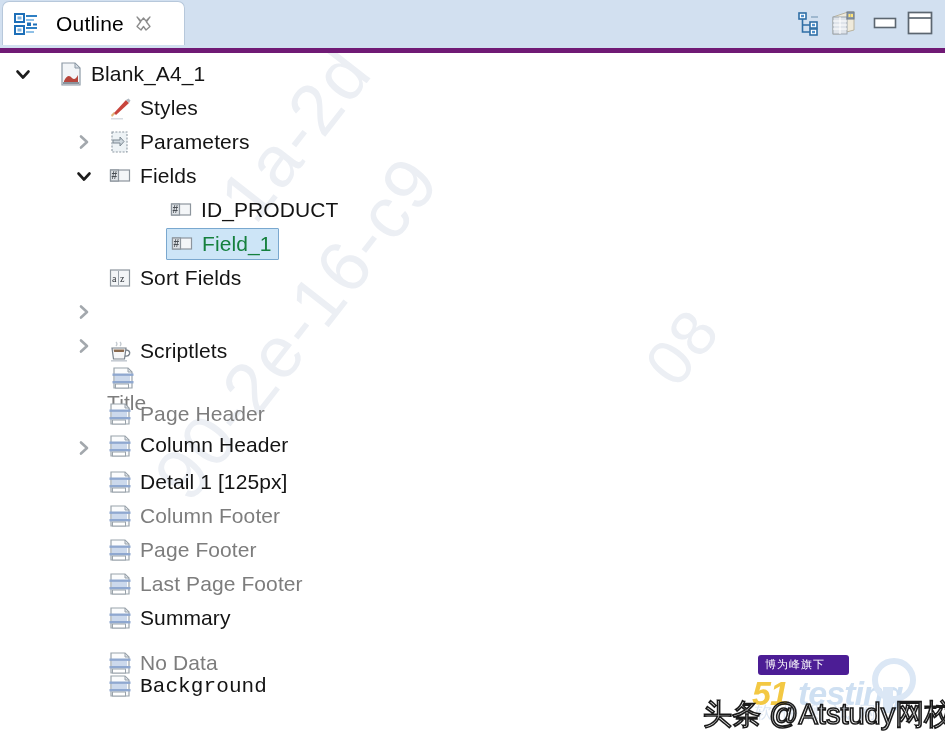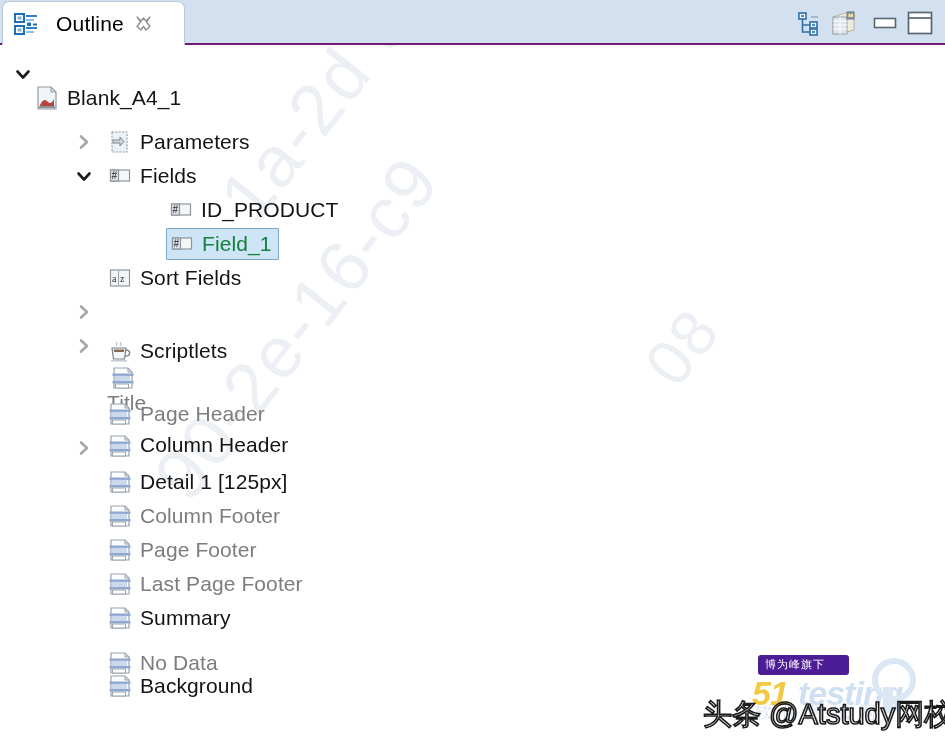--- a/index.html
+++ b/index.html
@@ -33,23 +33,23 @@
   }
   .wm-diag span { display:block; }
   .wm-d1 { position:absolute; left: 40px;  top: 150px; }
   .wm-d2 { position:absolute; left: 300px; top: 30px;  }
   .wm-d3 { position:absolute; left: 430px; top: 470px; font-size: 64px; }
 
   
   .header {
     position: absolute;
     left: 0; top: 0;
-    width: 945px; height: 45px;
+    width: 945px; height: 53px;
     background: #d2e0f0;
-    border-bottom: 2px solid #701a75;
+    border-bottom: 5px solid #701a75;
     box-sizing: border-box;
   }
   .tab {
     position: absolute;
     left: 2px; top: 1px;
     width: 183px; height: 44px;
     background: #ffffff;
     border: 1px solid #b7c8db;
     border-bottom: none;
     border-top-left-radius: 7px;
@@ -279,31 +279,44 @@
       </span>
     </div>
   </div>
 
   <div class="tree">
       <div class="arrow" style="left: 12px; top: 11px;">
         <svg width="18" height="18" viewBox="0 0 18 18">
           <path d="M3.5 6.5 L9 12.5 L14.5 6.5" stroke="#1d1d1d" fill="none" stroke-width="2.6" stroke-linecap="round" stroke-linejoin="round"></path>
         </svg>
       </div>
-      <div class="row" style="top: 11px; left: 32px; margin-top: 24px;">
+      <div class="row" style="top: 11px; left: 56px;">
         <div style="display: flex; align-items: center; height: 30px; padding-left: 2px;">
           <span class="ico">
             <svg width="26" height="26" viewBox="0 0 26 26">
               <path d="M4 2 L17 2 L22 7 L22 24 L4 24 Z" fill="#f2f5f8" stroke="#8d9aa6" stroke-width="1.2"></path>
               <path d="M17 2 L22 7 L17 7 Z" fill="#d6dde5" stroke="#8d9aa6" stroke-width="1"></path>
               <path d="M6 20 Q10 12 14 17 Q17 20 20 14 L20 21 L6 21 Z" fill="#b7453c"></path>
               <rect x="5" y="21" width="16" height="2.2" fill="#8a929b"></rect>
             </svg>
           </span>
           <span class="label">Blank_A4_1</span>
+        </div>
+      </div>
+      <div class="row" style="top: 45px; left: 105px;">
+        <div style="display: flex; align-items: center; height: 30px; padding-left: 2px;">
+          <span class="ico">
+            <svg width="26" height="26" viewBox="0 0 26 26">
+              <path d="M5 22 L8 19 L7 17 L4 20 Z" fill="#e0b478"></path>
+              <path d="M7 18 L19 5 L22 8 L9 20 Z" fill="#c8453c"></path>
+              <path d="M19 5 L22 8 L23.5 5.5 L21.5 3.5 Z" fill="#b0b7bf"></path>
+              <path d="M4 23 L16 23 L16 24.5 L4 24.5 Z" fill="#d9dde2"></path>
+            </svg>
+          </span>
+          <span class="label">Styles</span>
         </div>
       </div>
       <div class="arrow" style="left: 73px; top: 79px;">
         <svg width="18" height="18" viewBox="0 0 18 18">
           <path d="M6 3.5 L12 9 L6 14.5" stroke="#a3a8ad" fill="none" stroke-width="2.6" stroke-linecap="round" stroke-linejoin="round"></path>
         </svg>
       </div>
       <div class="row" style="top: 79px; left: 105px;">
         <div style="display: flex; align-items: center; height: 30px; padding-left: 2px;">
           <span class="ico">
@@ -527,21 +540,21 @@
               <rect x="2.5" y="8.5" width="21" height="2.4" fill="#8fa8d0"></rect>
               <rect x="5" y="11" width="15" height="5" fill="#ccd9ec"></rect>
               <rect x="2.5" y="16" width="21" height="2.4" fill="#8fa8d0"></rect>
               <rect x="5.5" y="19" width="13" height="4" fill="#ffffff" stroke="#9aa3ab" stroke-width="1"></rect>
             </svg>
           </span>
           <span class="label dim">No Data</span>
         </div>
       </div>
       <div class="row" style="top: 623px; left: 105px;">
-        <div style="display: flex; align-items: center; height: 30px; padding-left: 2px;">
+        <div style="display: flex; align-items: center; height: 30px; padding-left: 2px; font-family: Liberation Mono, monospace;">
           <span class="ico">
             <svg width="26" height="26" viewBox="0 0 26 26">
               <path d="M4 3 L18 3 L22 7 L22 23 L4 23 Z" fill="#fbfcfd" stroke="#9aa3ab" stroke-width="1.2"></path>
               <path d="M18 3 L22 7 L18 7 Z" fill="#dde3e9" stroke="#9aa3ab" stroke-width="1"></path>
               <rect x="2.5" y="8.5" width="21" height="2.4" fill="#8fa8d0"></rect>
               <rect x="5" y="11" width="15" height="5" fill="#ccd9ec"></rect>
               <rect x="2.5" y="16" width="21" height="2.4" fill="#8fa8d0"></rect>
               <rect x="5.5" y="19" width="13" height="4" fill="#ffffff" stroke="#9aa3ab" stroke-width="1"></rect>
             </svg>
           </span>

